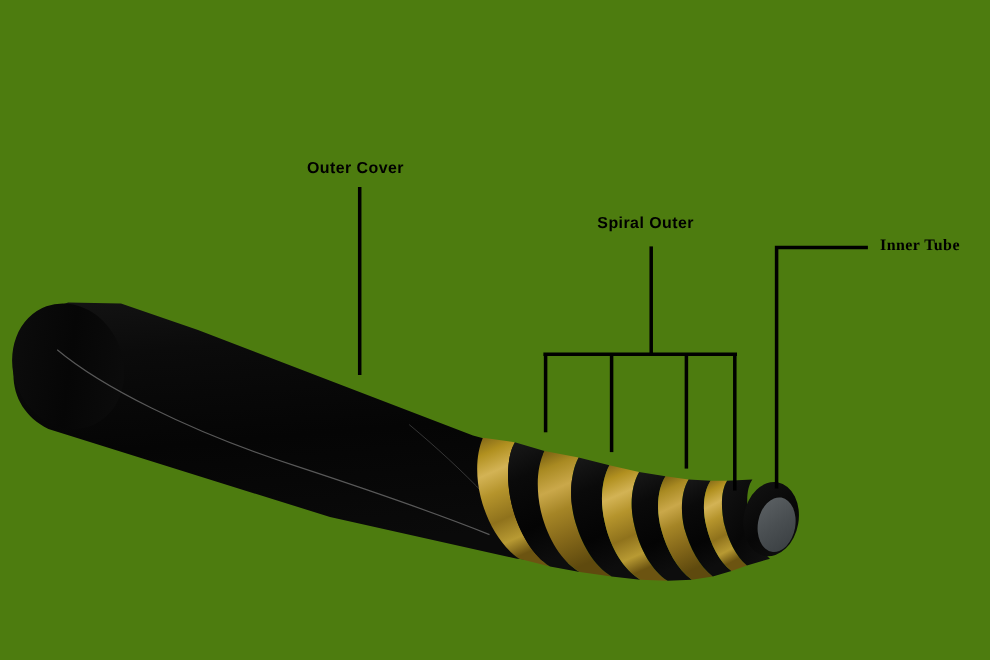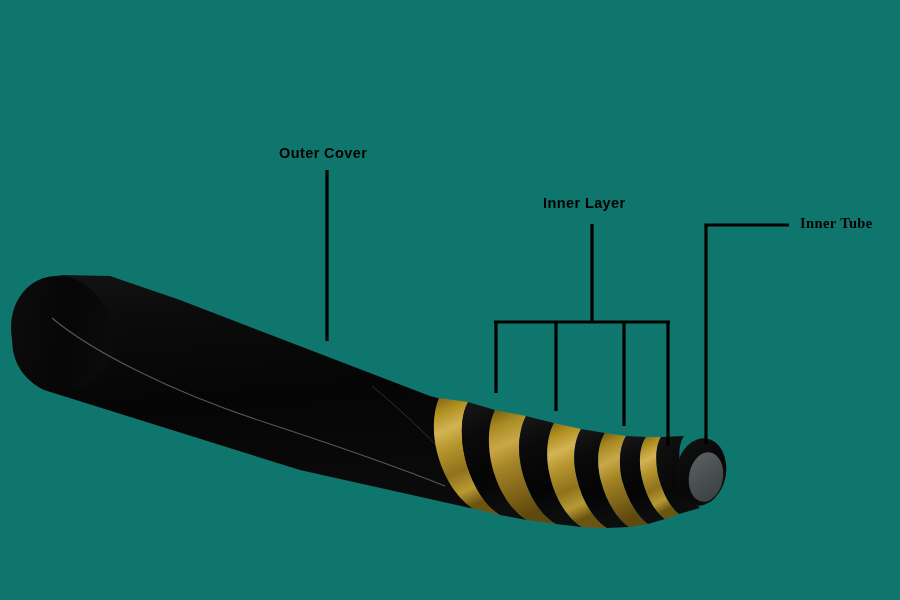--- a/index.html
+++ b/index.html
@@ -11,21 +11,21 @@
     width: 900px;
     height: 600px;
     font-family: "Liberation Sans", sans-serif;
     overflow: hidden;
     position: relative;
   }
   #diagram-root {
     position: relative;
     width: 900px;
     height: 600px;
-    background: #0f766e;
+    background: #4d7c0f;
   }
   svg.figure {
     position: absolute;
     left: 0;
     top: 0;
     width: 900px;
     height: 600px;
     display: block;
   }
   .callout-label {
@@ -219,17 +219,17 @@
       <line x1="556" y1="322" x2="556" y2="411"></line>
       <line x1="624" y1="322" x2="624" y2="426"></line>
       <line x1="668" y1="322" x2="668" y2="446"></line>
 
       <polyline points="706,444 706,225 789,225"></polyline>
     </g>
   </svg>
 
   <div class="callout-label" id="label-outer-cover">Outer Cover</div>
 
-  <div class="callout-label" id="label-spiral-layer">Inner Layer</div>
+  <div class="callout-label" id="label-spiral-layer">Spiral Outer</div>
 
   <div class="callout-label" id="label-inner-tube">Inner Tube</div>
 
 </div>
 
 </body></html>

